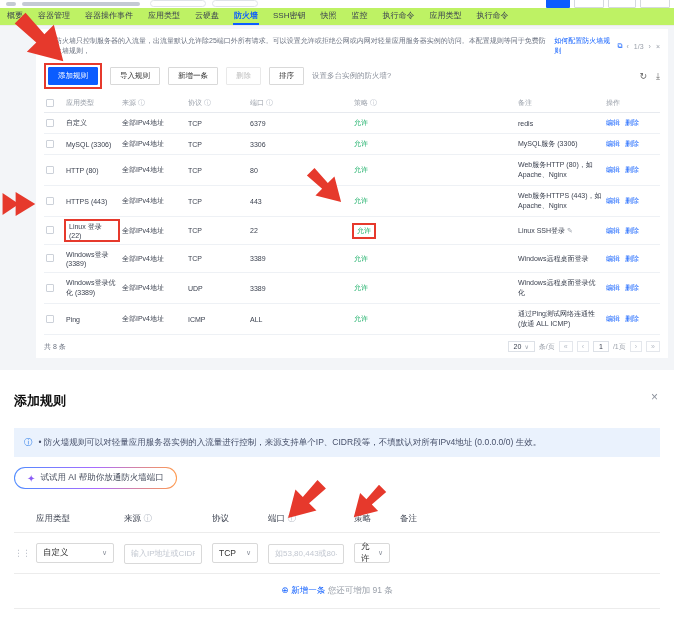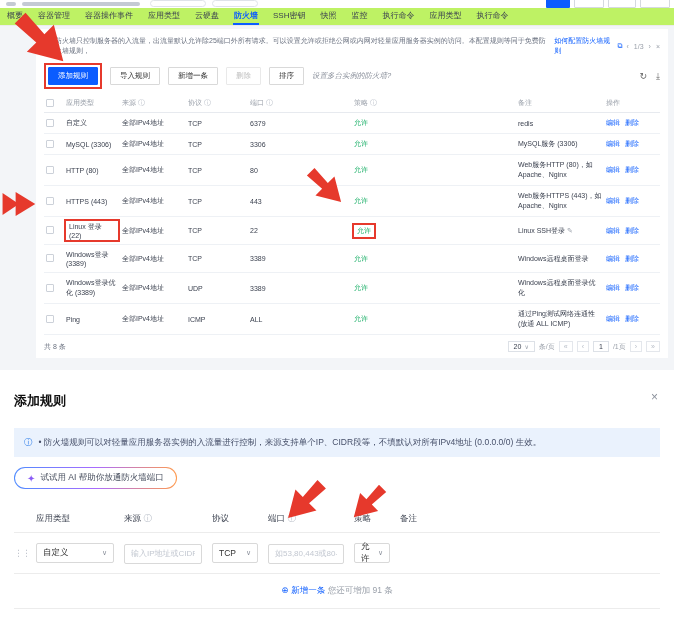--- a/index.html
+++ b/index.html
@@ -29,21 +29,21 @@
   .i-icon { color:#0b5cff; font-style:normal; }
   .blue { color:#0b5cff; }
   .banner-right { margin-left:auto; display:flex; align-items:center; gap:5px; color:#9aa0aa; font-size:7px; }
 
   .toolbar { display:flex; align-items:center; gap:8px; margin:5px 0 5px; font-size:7.5px; }
   .btn { display:inline-block; padding:3px 9px; border:1px solid #d9d9d9; background:#fff;
          color:#333; border-radius:1px; white-space:nowrap; cursor:pointer; }
   .btn.primary { background:#0b5cff; border-color:#0b5cff; color:#fff; }
   .btn.disabled { color:#c3c3c3; border-color:#e9e9e9; }
   .redwrap { border:2px solid #e6392c; padding:2px; display:inline-block; }
-  .multi-link { color:#8b919c;font-style:italic; }
+  .multi-link { color:#8b919c; }
   .toolbar-right { margin-left:auto; display:flex; gap:9px; font-size:9px; color:#666; }
 
   table { width:100%; border-collapse:collapse; table-layout:fixed; font-size:7px; }
   th { text-align:left; font-weight:normal; color:#9aa0aa; padding:4px 2px; border-bottom:1px solid #e7eaef; }
   td { padding:5px 2px; border-bottom:1px solid #eef1f5; color:#3c4250; overflow:hidden; }
   .green { color:#23b26d; }
   .cb { display:inline-block; width:8px; height:8px; border:1px solid #ccd1d9; border-radius:1px; background:#fff; }
   .alink { color:#0b5cff; cursor:pointer; }
   .act span { margin-right:5px; }
   .redbox-inline { border:2px solid #e6392c; padding:1px 3px; display:inline-block; }

